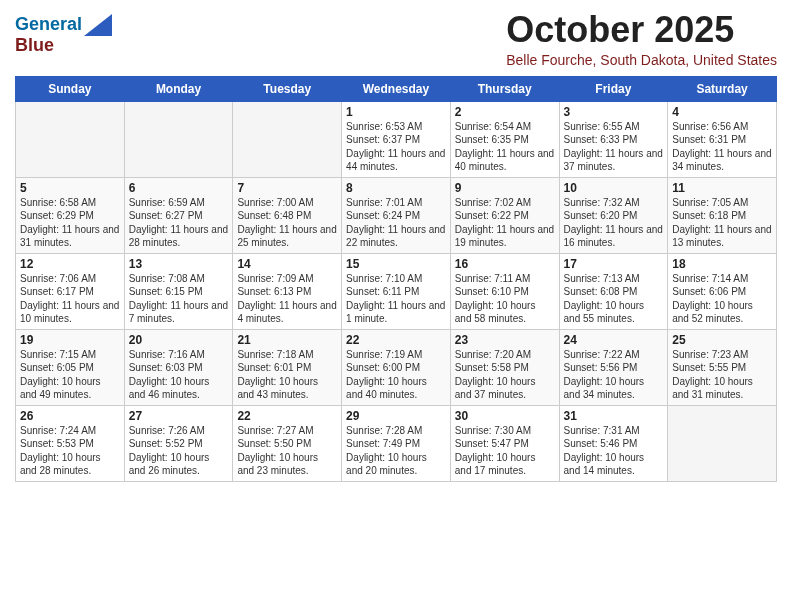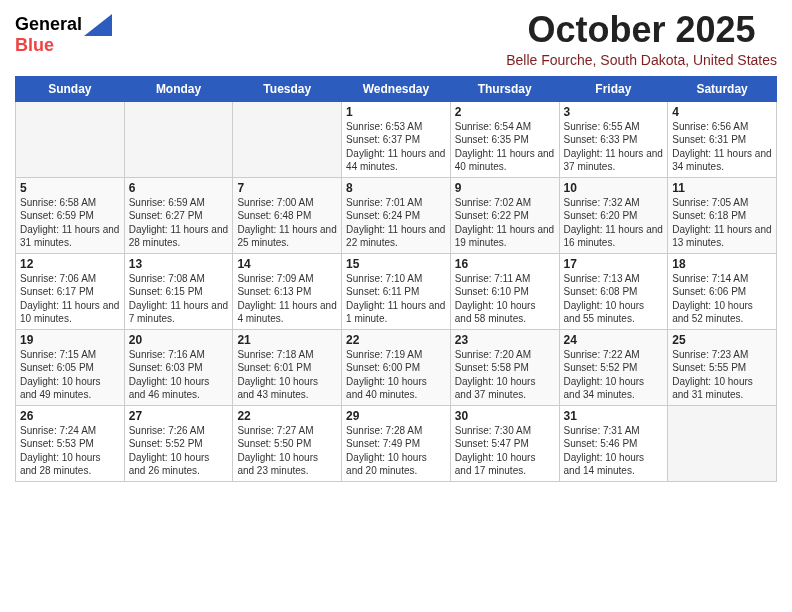--- a/index.html
+++ b/index.html
@@ -25,29 +25,29 @@
       align-items: center;
       margin-top: 4px;
     }
     .logo-text {
       font-size: 18px;
       font-weight: bold;
       color: #333;
       line-height: 1.1;
     }
     .logo-text span {
-      color: #000000;
+      color: #0369a1;
     }
     .logo-icon {
       width: 28px;
       height: 22px;
       margin-left: 2px;
     }
     .title-block {
-      text-align: center;
+      text-align: left;
     }
     .month-title {
       font-size: 36px;
       font-weight: bold;
       color: #222;
       line-height: 1.1;
     }
     .subtitle {
       font-size: 14px;
       color: #7f1d1d;
@@ -107,21 +107,21 @@
     <div class="logo">
       <div>
         <div style="display:flex;align-items:center;">
           <span class="logo-text">
             <span>General</span>
           </span>
           <svg class="logo-icon" viewBox="0 0 28 22" xmlns="http://www.w3.org/2000/svg">
             <polygon points="0,22 28,0 28,22" fill="#2b5cbe"></polygon>
           </svg>
         </div>
-        <span class="logo-text" style="color:#ef4444;">Blue</span>
+        <span class="logo-text" style="color:#7f1d1d;">Blue</span>
       </div>
     </div>
     <div class="title-block">
       <div class="month-title">October 2025</div>
       <div class="subtitle">Belle Fourche, South Dakota, United States</div>
     </div>
   </div>
 
   <table class="calendar">
     <thead>
@@ -166,21 +166,21 @@
             <div class="day-info">Sunrise: 6:56 AM
 Sunset: 6:31 PM
 Daylight: 11 hours
 and 34 minutes.</div>
           </td>
         </tr>
         <tr>
           <td>
             <span class="day-num">5</span>
             <div class="day-info">Sunrise: 6:58 AM
-Sunset: 6:59 PM
+Sunset: 6:29 PM
 Daylight: 11 hours
 and 31 minutes.</div>
           </td>
           <td>
             <span class="day-num">6</span>
             <div class="day-info">Sunrise: 6:59 AM
 Sunset: 6:27 PM
 Daylight: 11 hours
 and 28 minutes.</div>
           </td>
@@ -303,21 +303,21 @@
           <td>
             <span class="day-num">23</span>
             <div class="day-info">Sunrise: 7:20 AM
 Sunset: 5:58 PM
 Daylight: 10 hours
 and 37 minutes.</div>
           </td>
           <td>
             <span class="day-num">24</span>
             <div class="day-info">Sunrise: 7:22 AM
-Sunset: 5:52 PM
+Sunset: 5:56 PM
 Daylight: 10 hours
 and 34 minutes.</div>
           </td>
           <td>
             <span class="day-num">25</span>
             <div class="day-info">Sunrise: 7:23 AM
 Sunset: 5:55 PM
 Daylight: 10 hours
 and 31 minutes.</div>
           </td>

